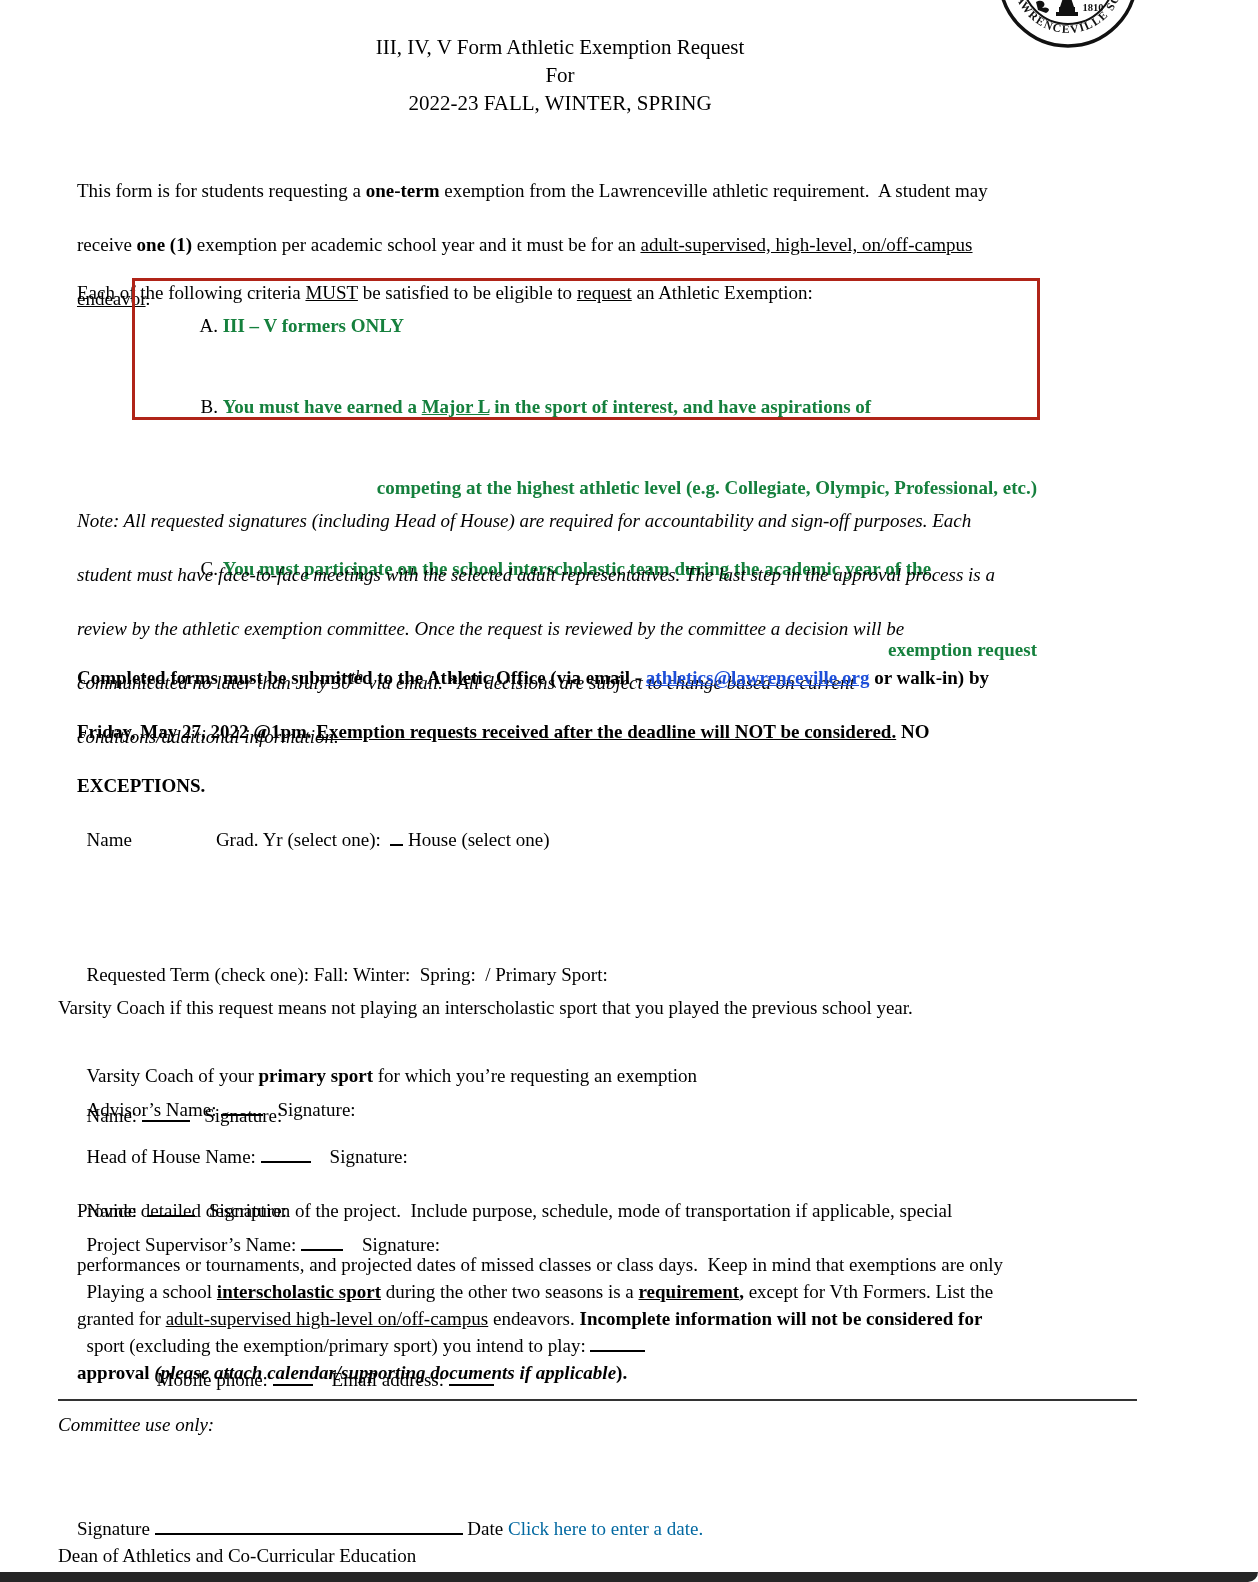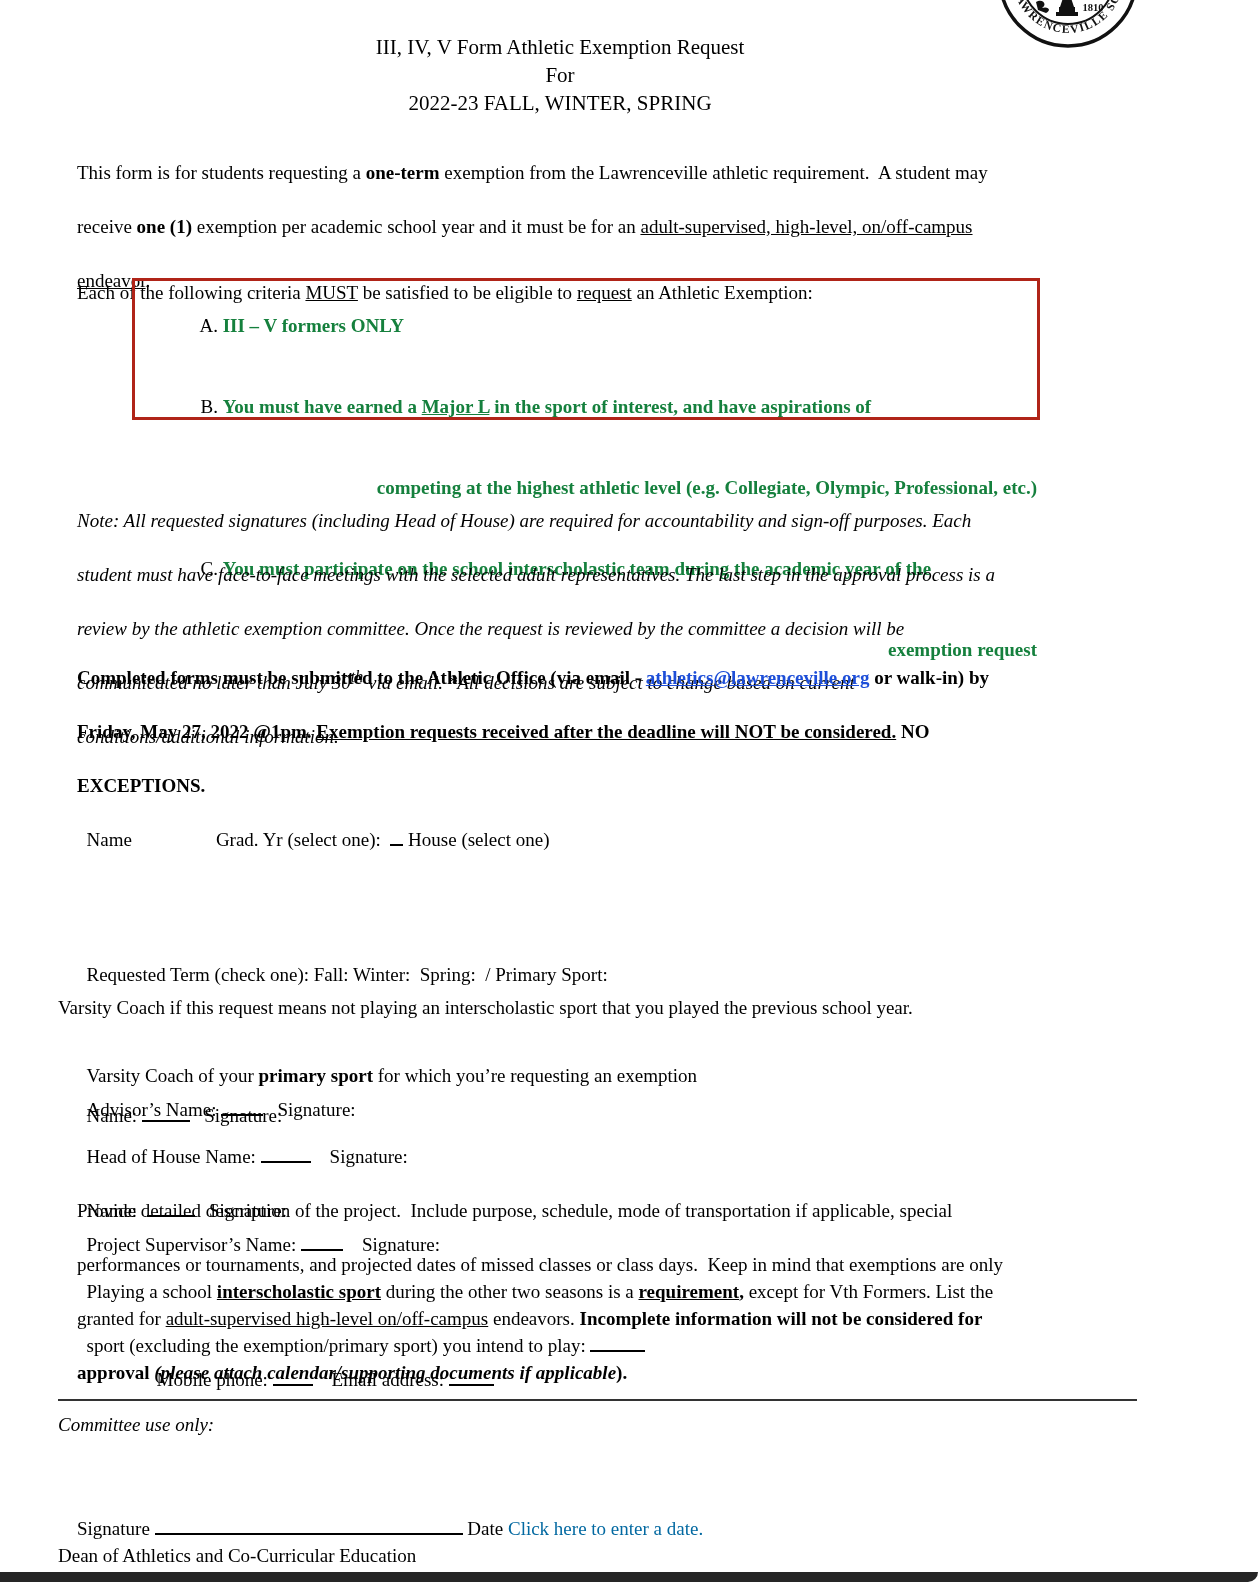--- a/index.html
+++ b/index.html
@@ -57,21 +57,21 @@
       </g>
     </svg>
   </div>
 
   <div class="abs title">
     <div class="t">III, IV, V Form Athletic Exemption Request</div>
     <div class="t">For</div>
     <div class="t">2022-23 FALL, WINTER, SPRING</div>
   </div>
 
-  <div class="abs col t" style="top:132px;">
+  <div class="abs col t" style="top:150px;">
     <span>This form is for students requesting a </span><span class="b">one-term</span><span> exemption from the Lawrenceville athletic requirement.  A student may</span><br>
     <span>receive </span><span class="b">one (1)</span><span> exemption per academic school year and it must be for an </span><span class="u">adult-supervised, high-level, on/off-campus</span><br>
     <span class="u">endeavor</span><span>.</span>
   </div>
 
   <div class="abs col t" style="top:252px;">
     <span>Each of the following criteria </span><span class="u">MUST</span><span> be satisfied to be eligible to </span><span class="u">request</span><span> an Athletic Exemption:</span>
   </div>
 
   <div class="abs critbox">

